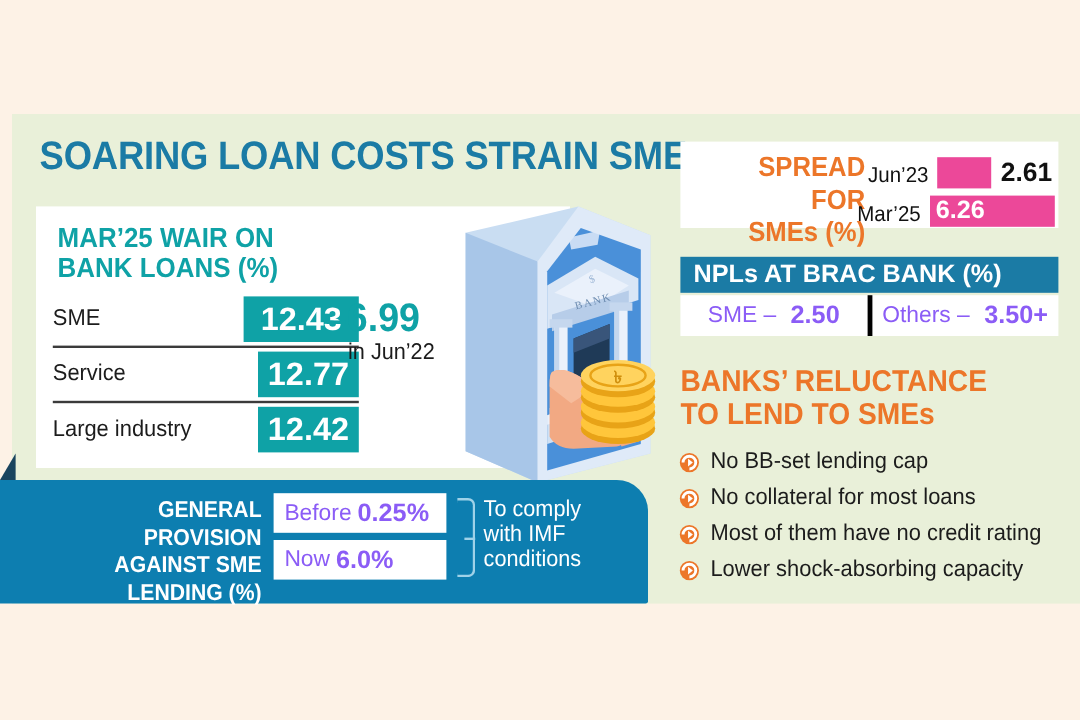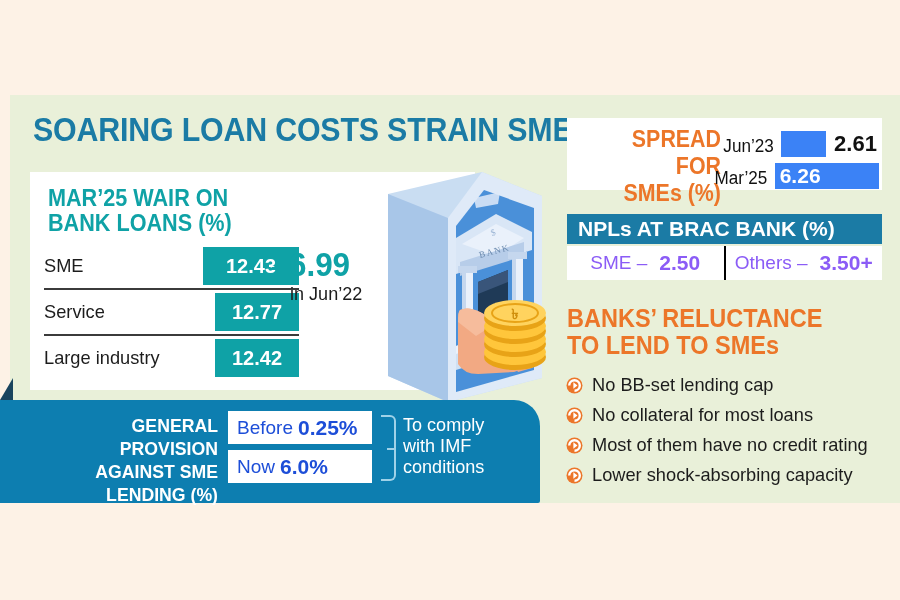--- a/index.html
+++ b/index.html
@@ -47,21 +47,21 @@
   .wair-row:last-child{border-bottom:none;}
   .wair-label{
     color:#1c1c1c;font-size:19px;
     font-family:"Liberation Sans Narrow","Liberation Sans",sans-serif;
     transform:scaleX(0.96);transform-origin:left center;white-space:nowrap;
   }
   .wair-val{
     position:absolute;right:0;top:3px;
     background:#0fa2a6;color:#fff;
     font-family:"Liberation Sans Narrow","Liberation Sans",sans-serif;
-    font-weight:bold;font-size:20px;line-height:38px;
+    font-weight:bold;font-size:27px;line-height:38px;
     padding:0 8px;min-width:80px;text-align:center;box-sizing:border-box;
   }
   .wair-row.r1 .wair-val{width:96px;}
   .wair-row.r2 .wair-val{width:84px;}
   .wair-row.r3 .wair-val{width:84px;}
 
   
   .callout-line{
     position:absolute;left:272px;top:267px;width:16px;height:3px;background:#0fa2a6;
   }
@@ -95,21 +95,21 @@
     position:absolute;left:28px;top:414px;width:190px;text-align:right;
     color:#ffffff;
     font-family:"Liberation Sans Narrow","Liberation Sans",sans-serif;
     font-weight:bold;font-size:19px;line-height:23px;
     transform:scaleX(0.93);transform-origin:right top;
   }
   .gp-box{
     position:absolute;background:#ffffff;height:33px;width:144px;
     display:flex;align-items:center;justify-content:flex-start;
     padding-left:9px;box-sizing:border-box;
-    color:#1d4ed8;font-size:19px;
+    color:#8b5cf6;font-size:19px;
     font-family:"Liberation Sans Narrow","Liberation Sans",sans-serif;
   }
   .gp-box b{font-weight:bold;margin-left:5px;font-size:21px;}
   .gp-box.b1{left:228px;top:411px;}
   .gp-box.b2{left:228px;top:450px;align-items:center;}
   .gp-bracket{
     position:absolute;left:381px;top:415px;width:13px;height:62px;
     border:2px solid #9fd2e8;border-left:none;border-radius:0 6px 6px 0;
     border-color:#9fd2e8;
   }
@@ -136,21 +136,21 @@
   }
   .spread-row{position:absolute;display:flex;align-items:flex-end;}
   .spread-row.s1{left:722px;top:131px;}
   .spread-row.s2{left:713px;top:163px;}
   .spread-period{
     color:#111;font-size:18px;margin-right:6px;
     font-family:"Liberation Sans Narrow","Liberation Sans",sans-serif;
     transform:scaleX(0.95);
   }
   .spread-bar{
-    background:#3b82f6;height:26px;display:flex;align-items:center;
+    background:#ec4899;height:26px;display:flex;align-items:center;
     color:#fff;font-weight:bold;font-size:21px;padding-left:5px;box-sizing:border-box;
     font-family:"Liberation Sans Narrow","Liberation Sans",sans-serif;
   }
   .spread-bar.short{width:45px;}
   .spread-bar.long{width:104px;}
   .spread-outval{
     color:#111;font-weight:bold;font-size:22px;margin-left:8px;
     font-family:"Liberation Sans Narrow","Liberation Sans",sans-serif;
   }
 
@@ -164,21 +164,21 @@
   .npl-body{
     position:absolute;left:567px;top:246px;width:315px;height:34px;background:#fff;
     display:flex;
   }
   .npl-cell{
     flex:1;display:flex;align-items:center;justify-content:center;
     color:#8b5cf6;font-size:19px;
     font-family:"Liberation Sans Narrow","Liberation Sans",sans-serif;
   }
   .npl-cell b{font-weight:bold;margin-left:12px;font-size:21px;}
-  .npl-cell+.npl-cell{border-left:2px solid #000000;}
+  .npl-cell+.npl-cell{border-left:4px solid #000000;}
 
   
   .rel-title{
     position:absolute;left:567px;top:305px;width:320px;
     color:#ec7629;font-weight:bold;font-size:25px;line-height:27px;
     font-family:"Liberation Sans Narrow","Liberation Sans",sans-serif;
     transform:scaleX(0.94);transform-origin:left top;
   }
   .rel-list{position:absolute;left:566px;top:370px;width:330px;}
   .rel-item{display:flex;align-items:center;height:30px;}

